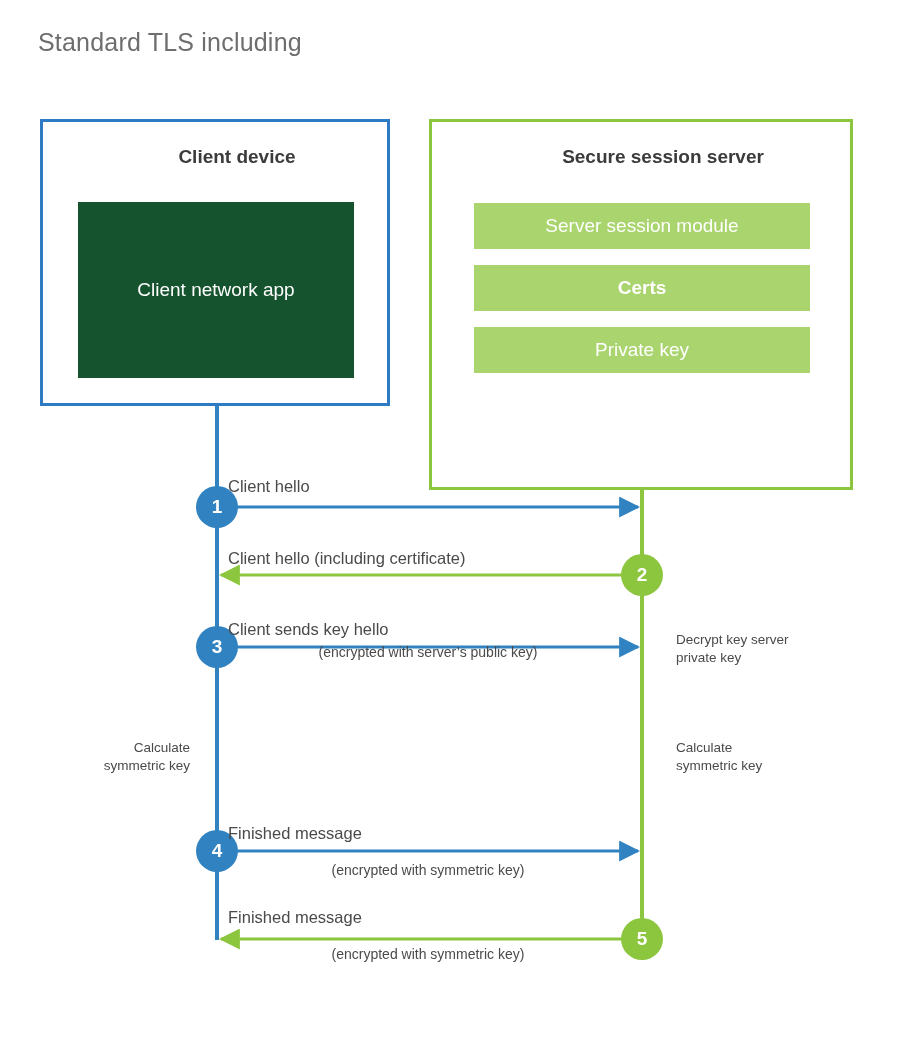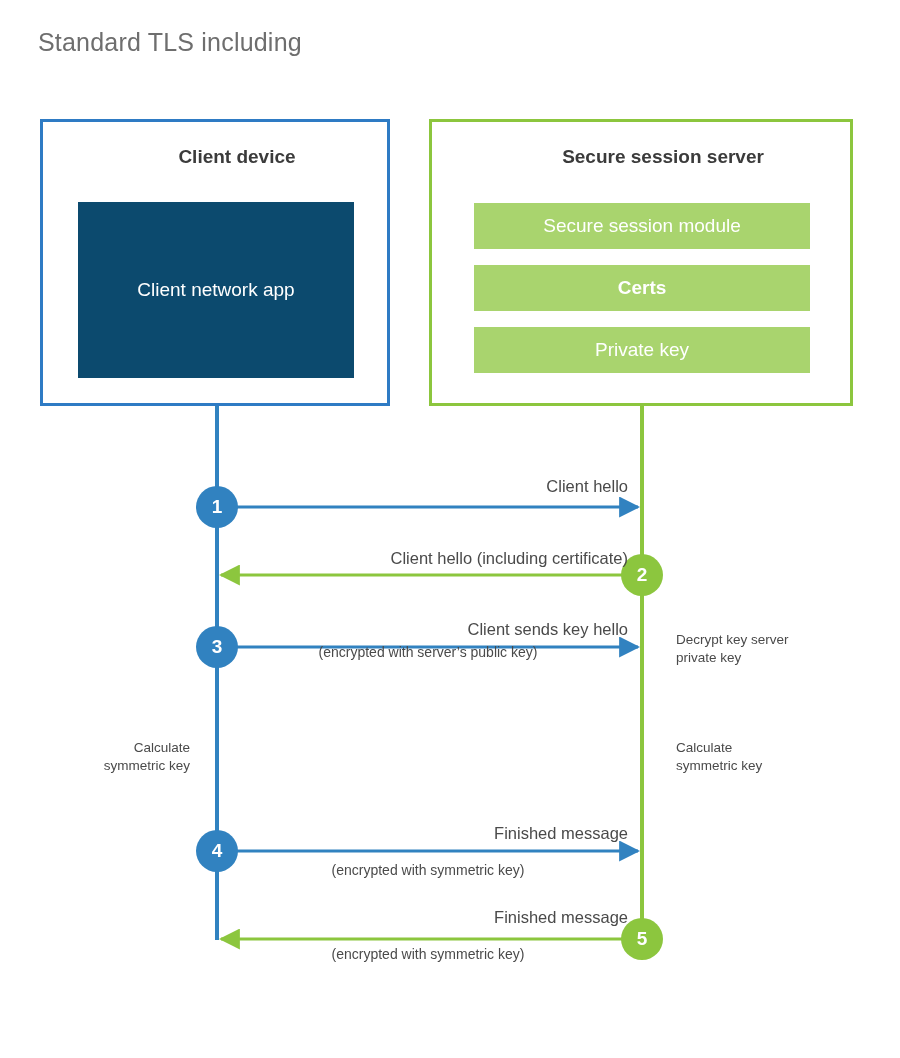--- a/index.html
+++ b/index.html
@@ -37,42 +37,42 @@
     left: 40px;
     top: 119px;
     width: 350px;
     height: 287px;
     border: 3px solid #2e7bc4;
   }
   #server-panel {
     left: 429px;
     top: 119px;
     width: 424px;
-    height: 287px;
+    height: 371px;
     border: 3px solid #8cc63e;
   }
   .panel-title {
     position: absolute;
     left: 0;
     right: 0;
     top: 24px;
     text-align: center;
     font-size: 19px;
     font-weight: bold;
     color: #3b3b3b;
     margin-left: 44px;
   }
 
   #client-app-box {
     position: absolute;
     left: 35px;
     top: 80px;
     width: 276px;
     height: 176px;
-    background: #0c4a6e;
+    background: #14532d;
     color: #ffffff;
     font-size: 19px;
     display: flex;
     align-items: center;
     justify-content: center;
     text-align: left;
     line-height: 1.35;
     padding: 0 17px;
     box-sizing: border-box;
   }
@@ -122,21 +122,21 @@
 
   #step-badge-1 { left: 196px; top: 486px; }
   #step-badge-2 { left: 621px; top: 554px; }
   #step-badge-3 { left: 196px; top: 626px; }
   #step-badge-4 { left: 196px; top: 830px; }
   #step-badge-5 { left: 621px; top: 918px; }
 
   
   .msg-label {
     position: absolute;
-    text-align: right;
+    text-align: left;
     font-size: 16.5px;
     color: #4a4a4a;
     white-space: nowrap;
   }
   .msg-sublabel {
     position: absolute;
     text-align: center;
     font-size: 14px;
     color: #4a4a4a;
     white-space: nowrap;
@@ -192,21 +192,21 @@
   <line x1="642" y1="939" x2="221" y2="939" stroke="#8cc63e" stroke-width="3" marker-end="url(#arrow-green)"></line>
 </svg>
 
 <div id="client-panel" class="party-panel">
   <div class="panel-title">Client device</div>
   <div id="client-app-box">Client network app</div>
 </div>
 
 <div id="server-panel" class="party-panel">
   <div class="panel-title">Secure session server</div>
-  <div id="server-bar-0" class="server-bar">Secure session module</div>
+  <div id="server-bar-0" class="server-bar">Server session module</div>
   <div id="server-bar-1" class="server-bar">Certs</div>
   <div id="server-bar-2" class="server-bar">Private key</div>
 </div>
 
 <div id="step-badge-1" class="step-badge client">1</div>
 <div id="step-badge-2" class="step-badge server">2</div>
 <div id="step-badge-3" class="step-badge client">3</div>
 <div id="step-badge-4" class="step-badge client">4</div>
 <div id="step-badge-5" class="step-badge server">5</div>
 

